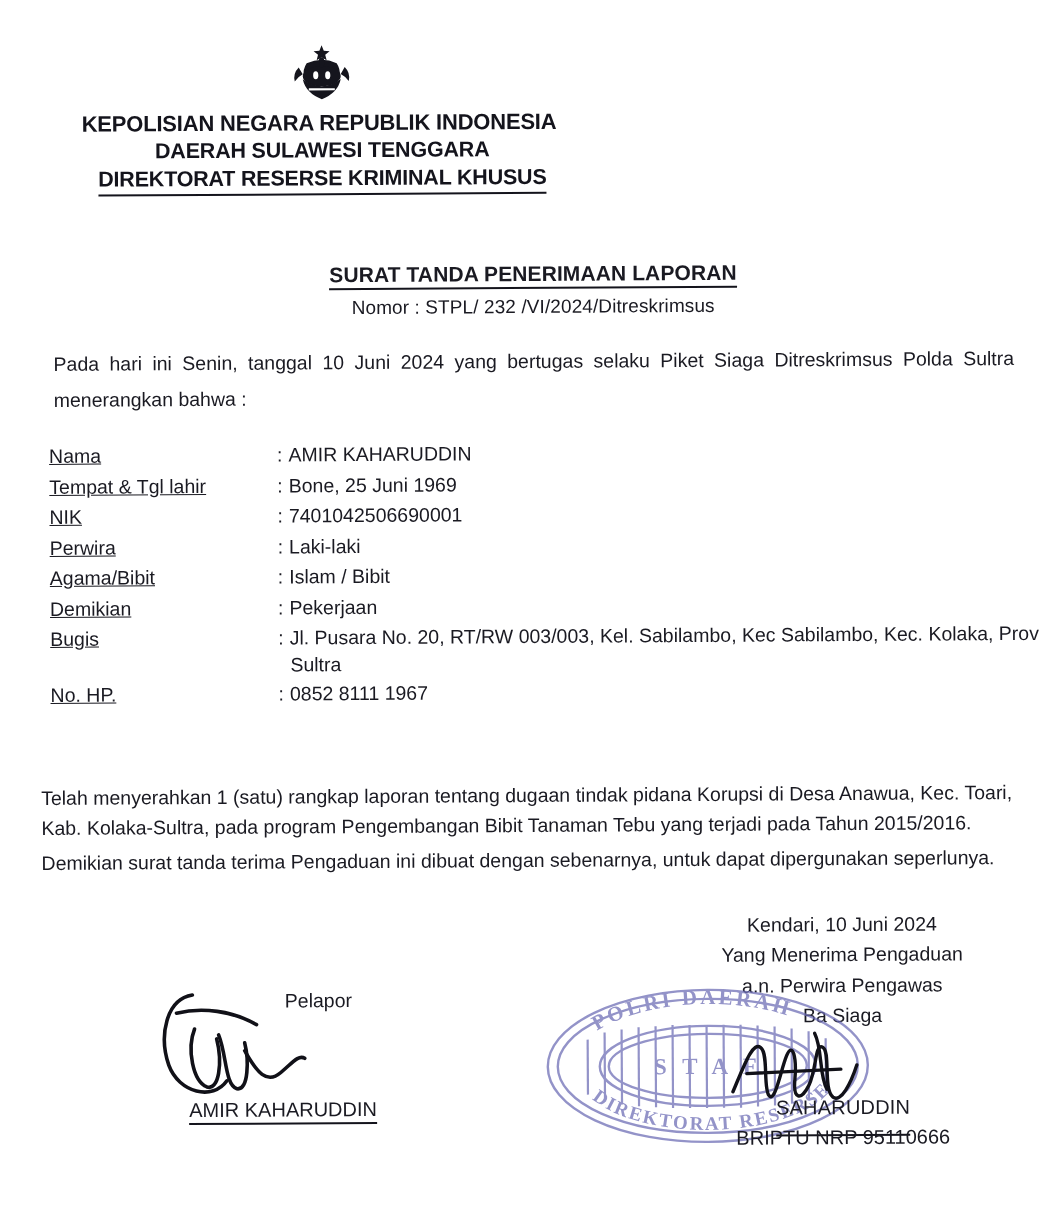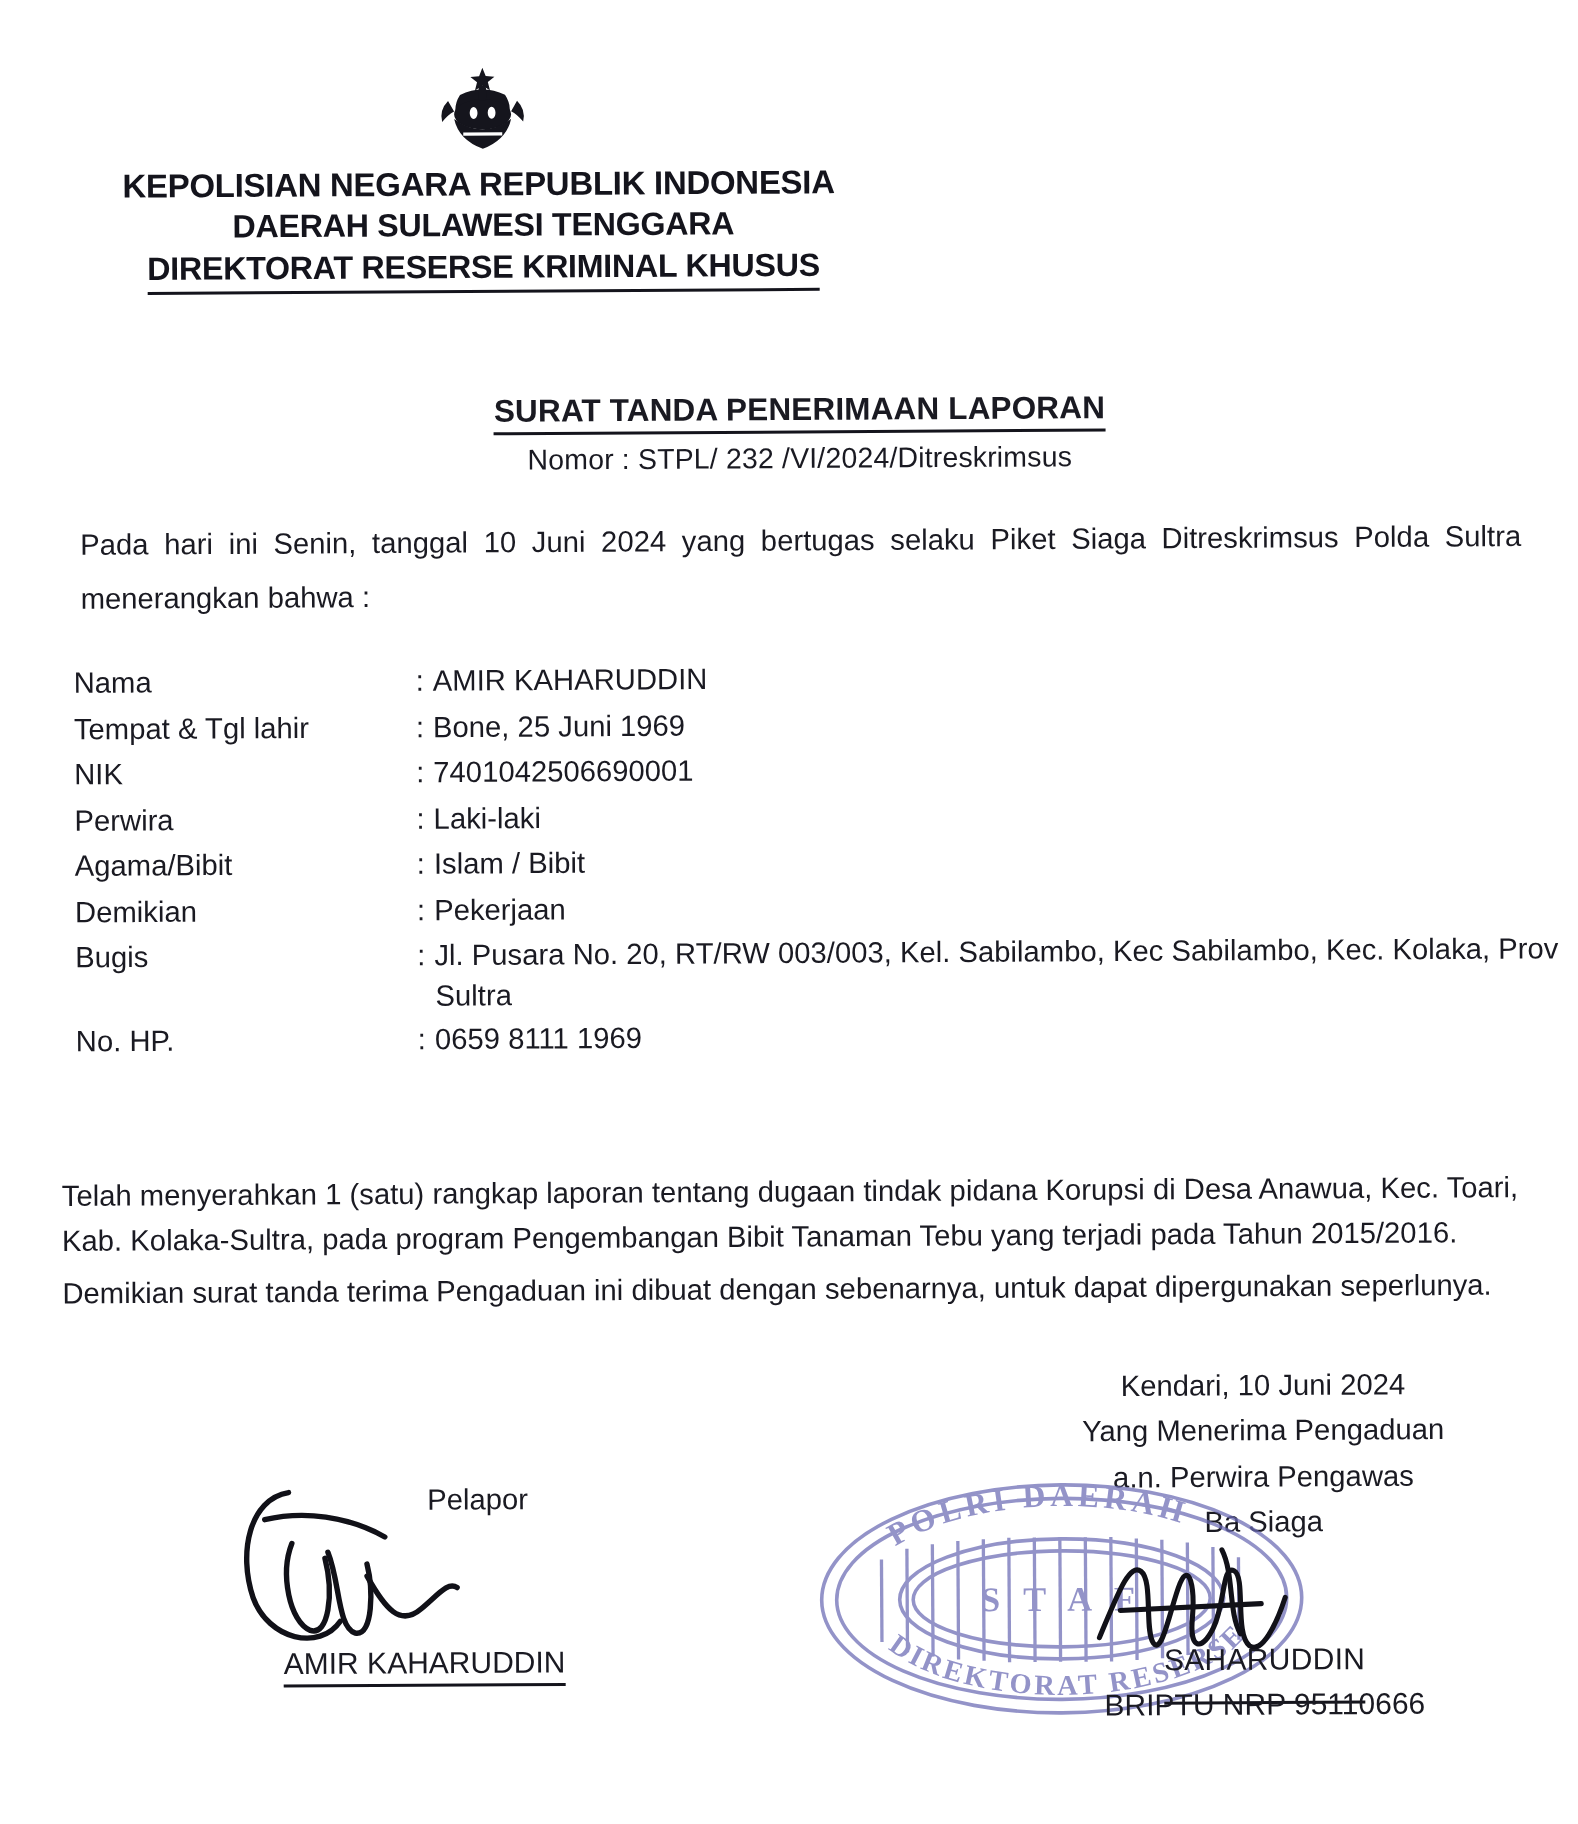--- a/index.html
+++ b/index.html
@@ -108,20 +108,21 @@
     line-height: 1.0;
   }
   .id-row {
     display: flex;
     align-items: flex-start;
     margin-bottom: 11px;
   }
   .id-label {
     width: 228px;
     flex: 0 0 228px;
+    text-decoration: underline;
   }
   .id-value {
     flex: 1 1 auto;
     white-space: nowrap;
   }
   .id-value .colon { margin-right: 6px; }
   .id-cont {
     margin-left: 228px;
     margin-top: -4px;
     margin-bottom: 10px;
@@ -300,21 +301,21 @@
     </div>
 
     <div class="id-row">
       <div class="id-label">Bugis</div>
       <div class="id-value"><span class="colon">:</span><span>Jl. Pusara No. 20, RT/RW 003/003, Kel. Sabilambo, Kec  Sabilambo, Kec. Kolaka, Prov</span></div>
     </div>
     <div class="id-cont">Sultra</div>
 
     <div class="id-row hp">
       <div class="id-label">No. HP.</div>
-      <div class="id-value"><span class="colon">:</span><span>0659 8111 1969</span></div>
+      <div class="id-value"><span class="colon">:</span><span>0852 8111 1967</span></div>
     </div>
   </div>
 
   <div class="body-1">
     <span class="l1">Telah menyerahkan 1 (satu) rangkap laporan tentang dugaan tindak pidana Korupsi di Desa Anawua, Kec. Toari,</span>
     <span class="l2">Kab. Kolaka-Sultra, pada program Pengembangan Bibit Tanaman Tebu yang terjadi pada Tahun 2015/2016.</span>
   </div>
 
   <div class="body-2">Demikian surat tanda terima Pengaduan ini dibuat dengan sebenarnya, untuk dapat dipergunakan seperlunya.</div>
 

